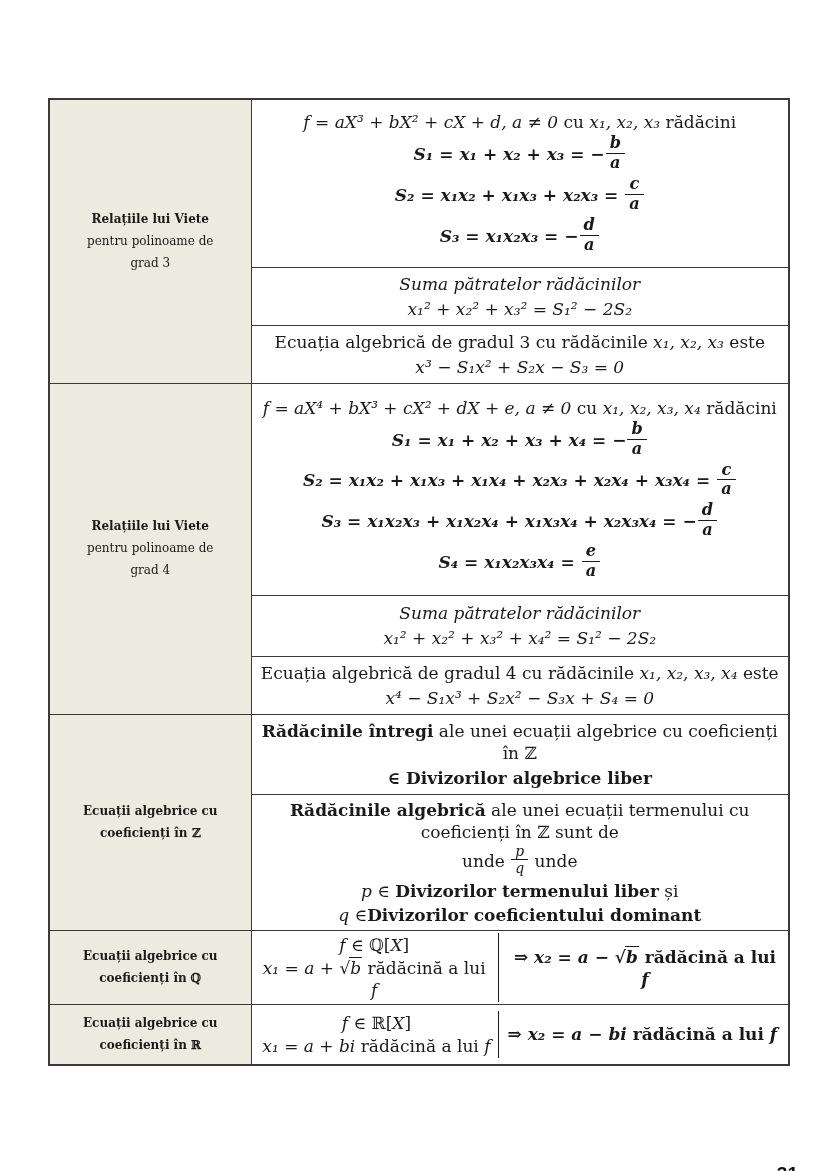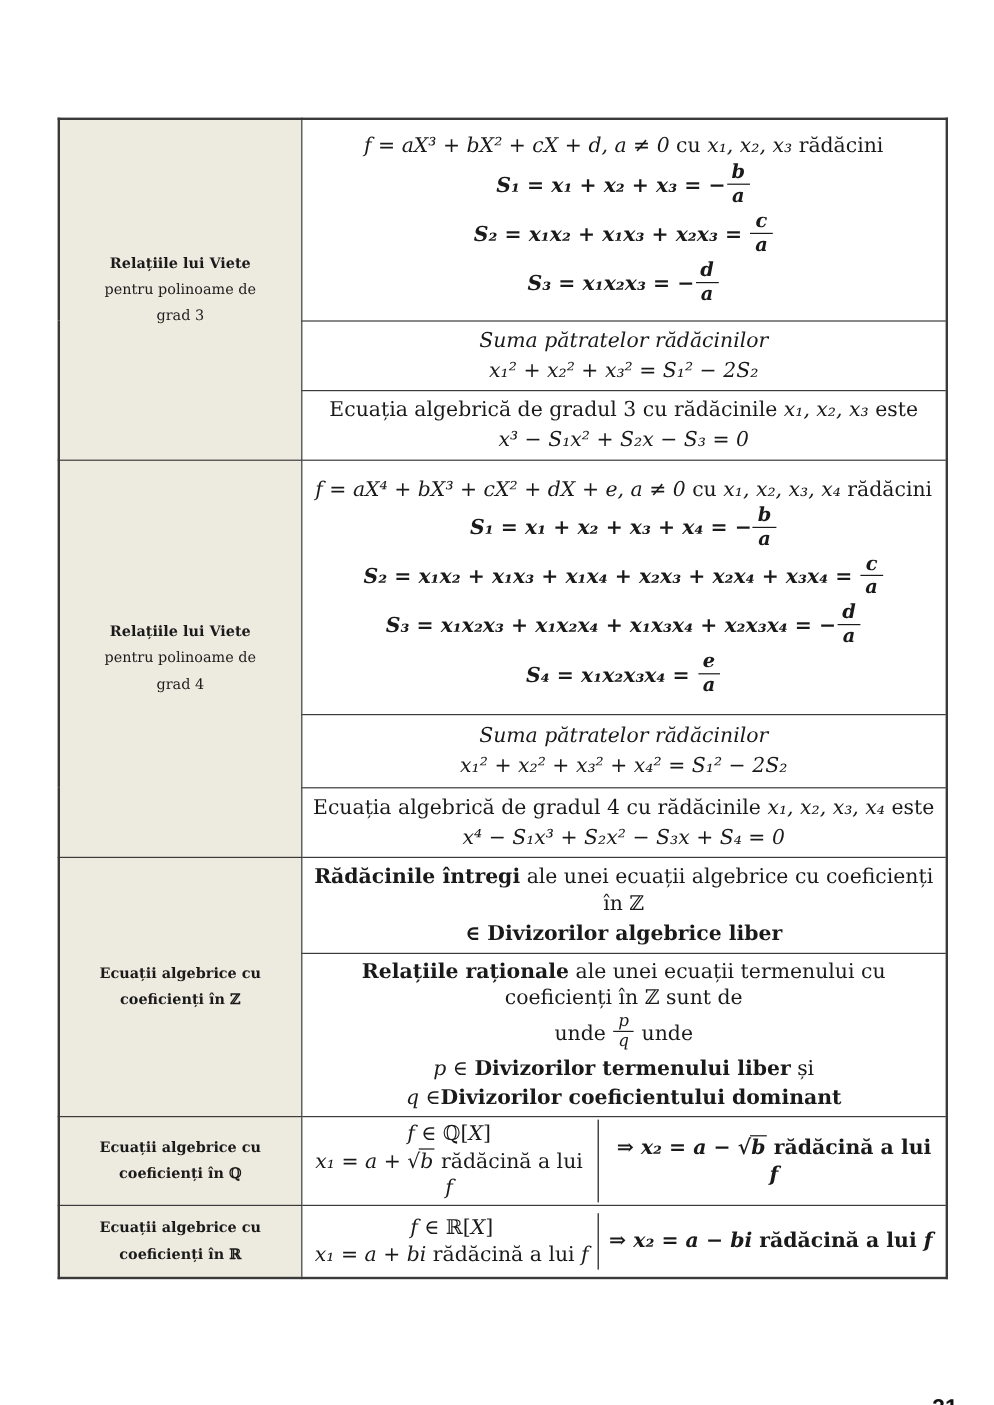--- a/index.html
+++ b/index.html
@@ -141,21 +141,21 @@
             <div class="mline"><span class="bup">Ecuații algebrice cu</span></div>
             <div class="mline"><span class="bup">coeficienți în ℤ</span></div>
           </td>
       <td class="cell zint">
             <div class="mline"><span class="bup">Rădăcinile întregi</span><span class="up"> ale unei ecuații algebrice cu coeficienți în ℤ</span></div>
             <div class="mline"><span class="bup">∈ Divizorilor algebrice liber</span></div>
           </td>
     </tr>
     <tr class="r-zr">
       <td class="cell zrat">
-            <div class="mline"><span class="bup">Relațiile raționale</span><span class="up"> ale unei ecuații termenului cu coeficienți în ℤ sunt de</span></div>
+            <div class="mline"><span class="bup">Rădăcinile algebrică</span><span class="up"> ale unei ecuații termenului cu coeficienți în ℤ sunt de</span></div>
             <div class="mline"><span class="up">unde </span><span class="frac it small"><span class="num">p</span><span class="den">q</span></span><span class="up"> unde</span></div>
             <div class="mline"><span class="it">p </span><span class="up">∈ </span><span class="bup">Divizorilor termenului liber</span><span class="up"> și</span></div>
             <div class="mline"><span class="it">q </span><span class="up">∈</span><span class="bup">Divizorilor coeficientului dominant</span></div>
           </td>
     </tr>
 
     <tr class="r-q">
       <td class="label">
             <div class="mline"><span class="bup">Ecuații algebrice cu</span></div>
             <div class="mline"><span class="bup">coeficienți în ℚ</span></div>

